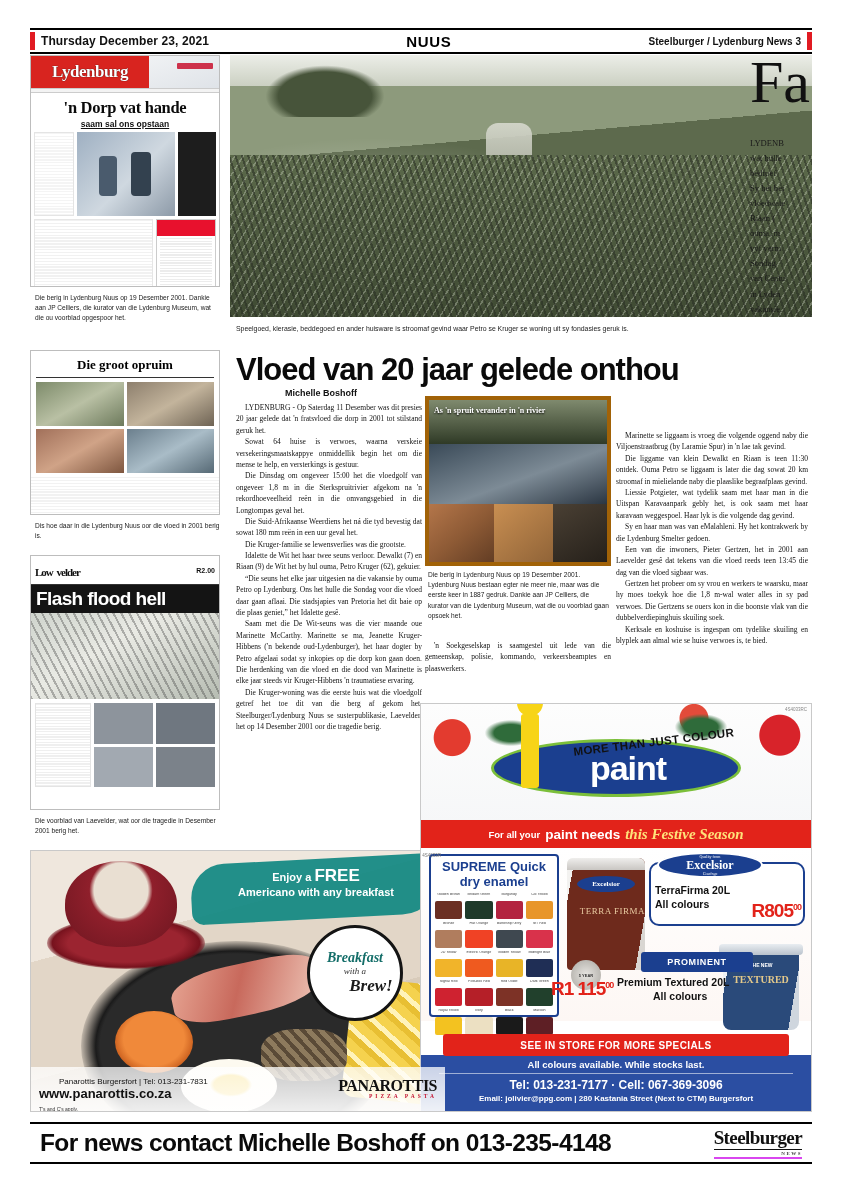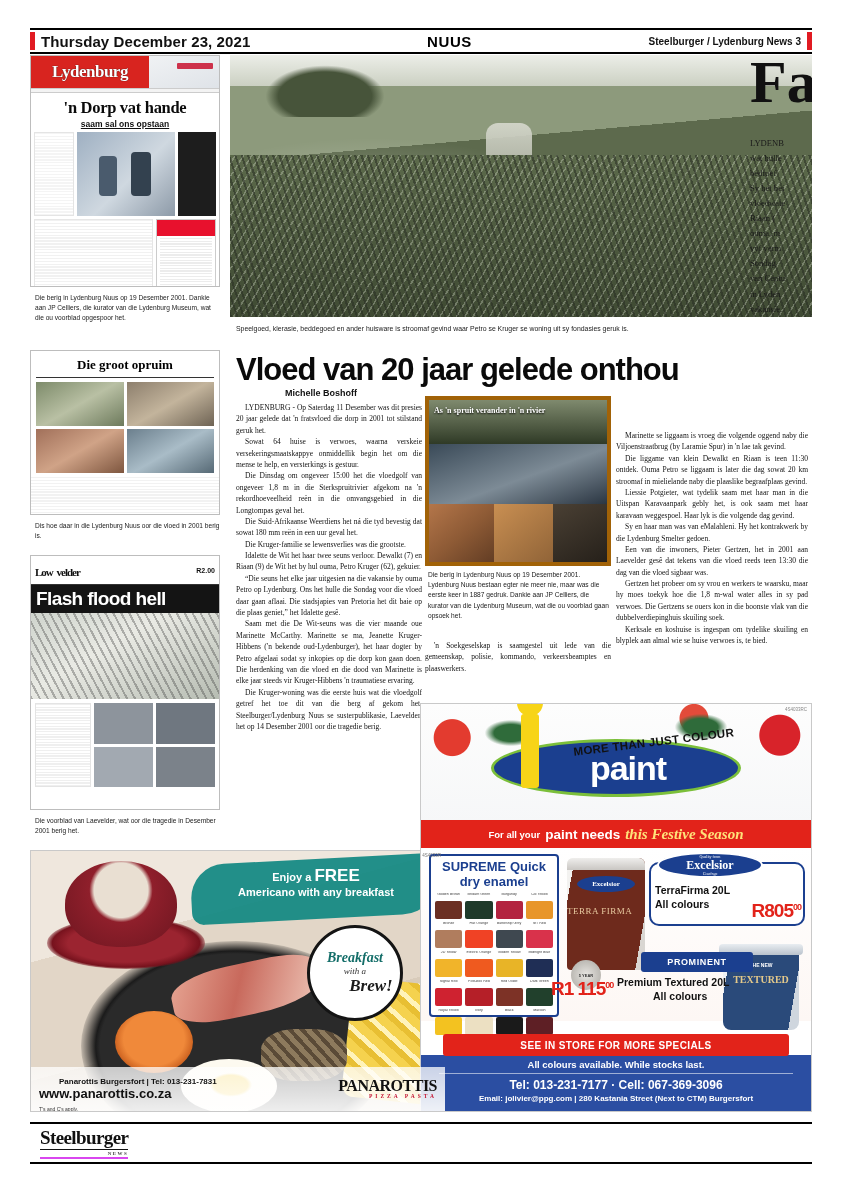--- a/index.html
+++ b/index.html
@@ -11,21 +11,21 @@
   }
   .page { position: relative; width: 842px; height: 1191px; background:#fff; }
 
   
   .masthead {
     position: absolute; left: 30px; top: 28px; width: 782px; height: 26px;
     border-top: 2px solid #000; border-bottom: 2px solid #000;
     display: flex; align-items: center;
   }
   .mh-bar { width: 5px; height: 18px; background:#e11b22; flex:0 0 auto; }
-  .mh-date { font-size: 15px; font-weight: bold; color:#111; padding-left:6px; letter-spacing:.1px; }
+  .mh-date { font-size: 12px; font-weight: bold; color:#111; padding-left:6px; letter-spacing:.1px; }
   .mh-center {
     flex: 1; text-align:center; font-size: 15px; font-weight: bold; letter-spacing:.6px; color:#000;
   }
   .mh-right { font-size: 10px; font-weight: bold; color:#111; padding-right:6px; }
 
   
   .clip { position:absolute; border:1px solid #bdbdbd; overflow:hidden; background:#fff; }
   .cap {
     position:absolute; font-size:6.6px; line-height:1.55; color:#1a1a1a;
     font-family:"Liberation Sans", sans-serif;
@@ -122,21 +122,21 @@
   #mainphoto .tree{
     position:absolute; left:6%; top:4%; width:120px; height:52px;
     background:radial-gradient(ellipse at 50% 60%, #47543a 0 55%, transparent 70%);
   }
   #mainphoto .sky{ position:absolute; left:0; right:0; top:0; height:12%;
     background:linear-gradient(#eceee8,#cbd0c2);}
   #capmain { left:236px; top:324px; width:576px; font-size:6.9px; }
 
   
   #rightcol { position:absolute; left:750px; top:55px; width:62px; height:262px; overflow:hidden; }
-  .rc-big { font-family:"Liberation Serif",serif; font-size:60px; font-weight:bold; line-height:.92; color:#111; }
+  .rc-big { font-family:"Liberation Serif",serif; font-size:60px; font-weight:normal; line-height:.92; color:#111; }
   .rc-txt { font-family:"Liberation Serif",serif; font-size:8.6px; line-height:1.75; color:#1a1a1a; margin-top:26px;}
 
   
   #headline {
     position:absolute; left:236px; top:352px; width:460px;
     font-size:31px; font-weight:bold; letter-spacing:-1px; color:#0a0a0a;
     font-family:"Liberation Sans", sans-serif;
   }
   #byline {
     position:absolute; left:285px; top:388px; width:200px;
@@ -215,21 +215,21 @@
   }
   #panad .badge .b1{ font-size:14px; font-style:italic; font-weight:bold; }
   #panad .badge .b2{ font-size:9px; font-style:italic; color:#333;}
   #panad .badge .b3{ font-size:17px; font-style:italic; font-weight:bold; color:#1b1b1b;margin-left:32px;}
   #panad .footer{
     position:absolute; left:0; right:0; bottom:0; height:44px;
     background:linear-gradient(rgba(255,255,255,.75),rgba(255,255,255,.92));
     display:flex; align-items:center; padding:0 8px; z-index:6;
   }
   #panad .fl{ flex:1; }
-  #panad .fl .l1{ font-size:8px; font-weight:bold; color:#111;padding-left:20px; }
+  #panad .fl .l1{ font-size:8px; font-weight:normal; color:#111;padding-left:20px; }
   #panad .fl .l2{ font-size:13px; font-weight:bold; color:#111; }
   #panad .plogo{
     font-family:"Liberation Serif",serif; font-weight:bold; font-size:16px; color:#111;
     letter-spacing:-.5px; text-align:right; line-height:1;
   }
   #panad .plogo small{ display:block; font-size:5.5px; letter-spacing:3px; color:#c41230;}
   #panad .tsandcs{ position:absolute; left:8px; bottom:-1px; font-size:5px; color:#333; z-index:7;}
   #panad .code{ position:absolute; right:4px; top:2px; font-size:4.5px; color:#777; z-index:7;}
 
   
@@ -293,21 +293,21 @@
   #ipaint .tin{
     position:absolute; left:146px; top:10px; width:78px; height:112px;
     background:linear-gradient(100deg,#f3f2f0 0 8%, #6e2a1c 8% 90%, #d9d6d2 90%);
     border-radius:6px 6px 4px 4px;
   }
   #ipaint .tin .cap{ position:absolute;left:0;right:0;top:0;height:12px;
     background:linear-gradient(#efeeec,#c9c6c2); border-radius:6px 6px 0 0;}
   #ipaint .tin .brand{position:absolute;left:10px;top:18px;width:58px;height:16px;
     background:#1b3f8f;border-radius:50%;color:#fff;font-size:7px;font-weight:bold;
     display:flex;align-items:center;justify-content:center;font-family:"Liberation Serif",serif;}
-  #ipaint .tin .nm2{position:absolute;left:0;right:0;top:48px;text-align:left;color:#e8c9a0;
+  #ipaint .tin .nm2{position:absolute;left:0;right:0;top:48px;text-align:right;color:#e8c9a0;
     font-family:"Liberation Serif",serif;font-size:9px;letter-spacing:.5px;}
   #ipaint .seal{ position:absolute; left:150px; top:112px; width:30px; height:30px; border-radius:50%;
     background:radial-gradient(#e7e5e1,#a9a6a0); font-size:4px; font-weight:bold; color:#333;
     display:flex;align-items:center;justify-content:center;}
   #ipaint .offer1{
     position:absolute; left:228px; top:14px; right:6px; height:64px;
     border:2px solid #1b3f8f; border-radius:10px; background:#fff;
   }
   #ipaint .excel{
     position:absolute; left:236px; top:4px; width:106px; height:26px; border-radius:50%;
@@ -511,21 +511,21 @@
 
   <div class="artcol" id="col2">
     <p>'n Soekgeselskap is saamgestel uit lede van die gemeenskap, polisie, kommando, verkeersbeamptes en plaaswerkers.</p>
   </div>
 
   <div class="artcol" id="col3">
     <p>Marinette se liggaam is vroeg die volgende oggend naby die Viljoenstraatbrug (by Laramie Spur) in 'n lae tak gevind.</p>
     <p>Die liggame van klein Dewalkt en Riaan is teen 11:30 ontdek. Ouma Petro se liggaam is later die dag sowat 20 km stroomaf in mielielande naby die plaaslike begraafplaas gevind.</p>
     <p>Liessie Potgieter, wat tydelik saam met haar man in die Uitspan Karavaanpark gebly het, is ook saam met haar karavaan weggespoel. Haar lyk is die volgende dag gevind.</p>
     <p>Sy en haar man was van eMalahleni. Hy het kontrakwerk by die Lydenburg Smelter gedoen.</p>
-    <p>Een van die inwoners, Pieter Gertzen, het in 2001 aan Laevelder gesê dat tekens van die vloed reeds teen 13:30 die dag van die vloed sigbaar was.</p>
+    <p>Een van die inwoners, Pieter Gertzen, het in 2001 aan Laevelder gesê dat tekens van die vloed reeds teen 13:45 die dag van die vloed sigbaar was.</p>
     <p>Gertzen het probeer om sy vrou en werkers te waarsku, maar hy moes toekyk hoe die 1,8 m-wal water alles in sy pad verwoes. Die Gertzens se ouers kon in die boonste vlak van die dubbelverdiepinghuis skuiling soek.</p>
     <p>Kerksale en koshuise is ingespan om tydelike skuiling en blyplek aan almal wie se huise verwoes is, te bied.</p>
   </div>
 
   <div id="panad">
     <div class="code">4S4033R</div>
     <div class="plate"></div>
     <div class="chips"></div>
     <div class="mush"></div>
     <div class="bacon"></div>
@@ -706,19 +706,20 @@
     </div>
 
     <div class="bluefoot">
       <div class="bf1">All colours available. While stocks last.</div>
       <div class="bf2">Tel: 013-231-7177 · Cell: 067-369-3096</div>
       <div class="bf3">Email: jolivier@ppg.com | 280 Kastania Street (Next to CTM) Burgersfort</div>
     </div>
   </div>
 
   <div id="bottombanner">
+    <div class="bb-txt">For news contact Michelle Boshoff on 013-235-4148</div>
     <div class="bb-logo">
       <span>Steelburger</span>
       <small>NEWS</small>
     </div>
   </div>
 
 </div>
 
 </body></html>

